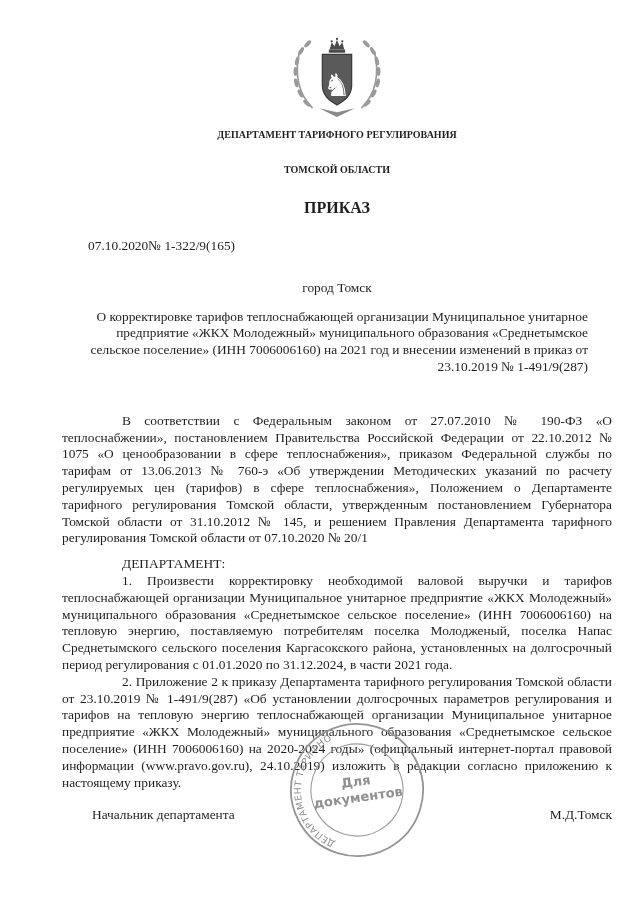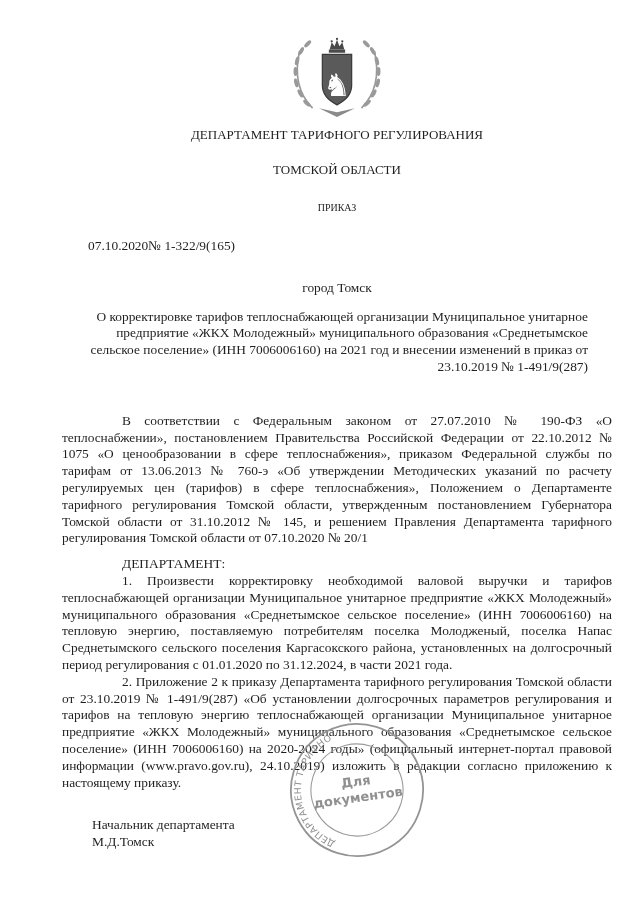--- a/index.html
+++ b/index.html
@@ -10,46 +10,46 @@
     background:#ffffff;
     box-sizing:border-box;
     padding:36px 28px 0 62px;
     font-family:"Liberation Serif","DejaVu Serif",serif;
     font-size:13.4px;line-height:16.8px;
     color:#1f1f1f;
     overflow:hidden;
   }
   .emblem{display:block;margin:0 auto;}
   .dept-title{
-    text-align:center;font-weight:normal;
-    font-size:13px;line-height:19px;
+    text-align:center;font-weight:bold;
+    font-size:10px;line-height:19px;
     margin-top:5px;
   }
   .order-title{
-    text-align:center;font-weight:normal;
-    font-size:10px;line-height:19px;
+    text-align:center;font-weight:bold;
+    font-size:16px;line-height:19px;
     margin-top:19px;
   }
   .meta-row{
     display:flex;justify-content:flex-start;
     margin-top:21px;padding-left:26px;
   }
   .city{text-align:center;margin-top:25px;}
   .subject{
     text-align:right;margin:12px auto 0;
     max-width:502px;
   }
   .para{
     margin:0;text-align:justify;text-indent:60px;
   }
   .preamble{margin-top:37px;}
   .resolve{text-indent:60px;margin-top:9px;}
   .signature-row{
     display:flex;justify-content:space-between;
-    margin-top:26px;padding-left:30px;flex-direction:column;
+    margin-top:16px;padding-left:30px;
   }
   .stamp{
     position:absolute;left:281px;top:714px;
     transform:rotate(-28deg);
     pointer-events:none;
   }
   .stamp text{
     font-family:"DejaVu Sans","Liberation Sans",sans-serif;
     fill:#909090;
   }

